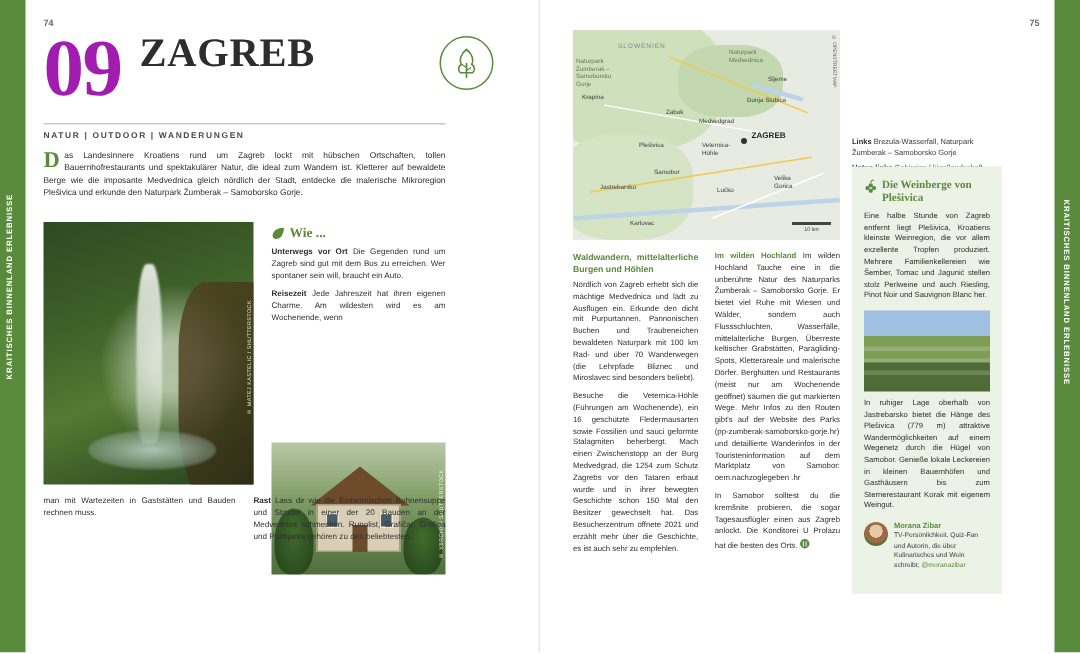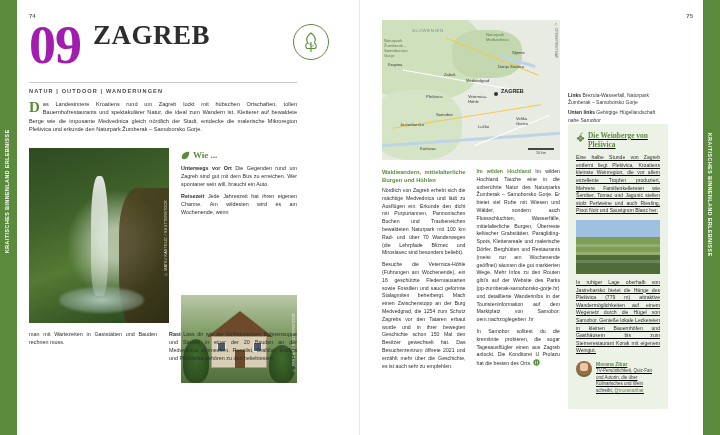--- a/index.html
+++ b/index.html
@@ -215,22 +215,22 @@
     writing-mode: vertical-rl;
   }
 
   .caption-r {
     position: absolute; left: 208px; top: 92px; width: 92px;
     font-size: 5px; line-height: 7.2px; color: #3a3a3a;
   }
   .caption-r b { color: #2a2a2a; }
 
   .infobox {
-    position: absolute; left: 208px; top: 124px; width: 100px; height: 285px;
-    background: #edf2e6; padding: 8px 8px 6px; text-decoration: underline;
+    position: absolute; left: 208px; top: 111px; width: 100px; height: 285px;
+    background: #edf2e6; padding: 8px 8px 6px;
   }
   .ib-head {
     display: flex; gap: 3px; align-items: flex-start;
     font-family: "Liberation Serif", serif;
     font-size: 7.4px; line-height: 8.6px; color: #5a8a3c; font-weight: bold;
   }
   .ib-body {
     margin-top: 5px;
     font-size: 5.1px; line-height: 7.6px; color: #2f2f2f; text-align: justify;
   }

